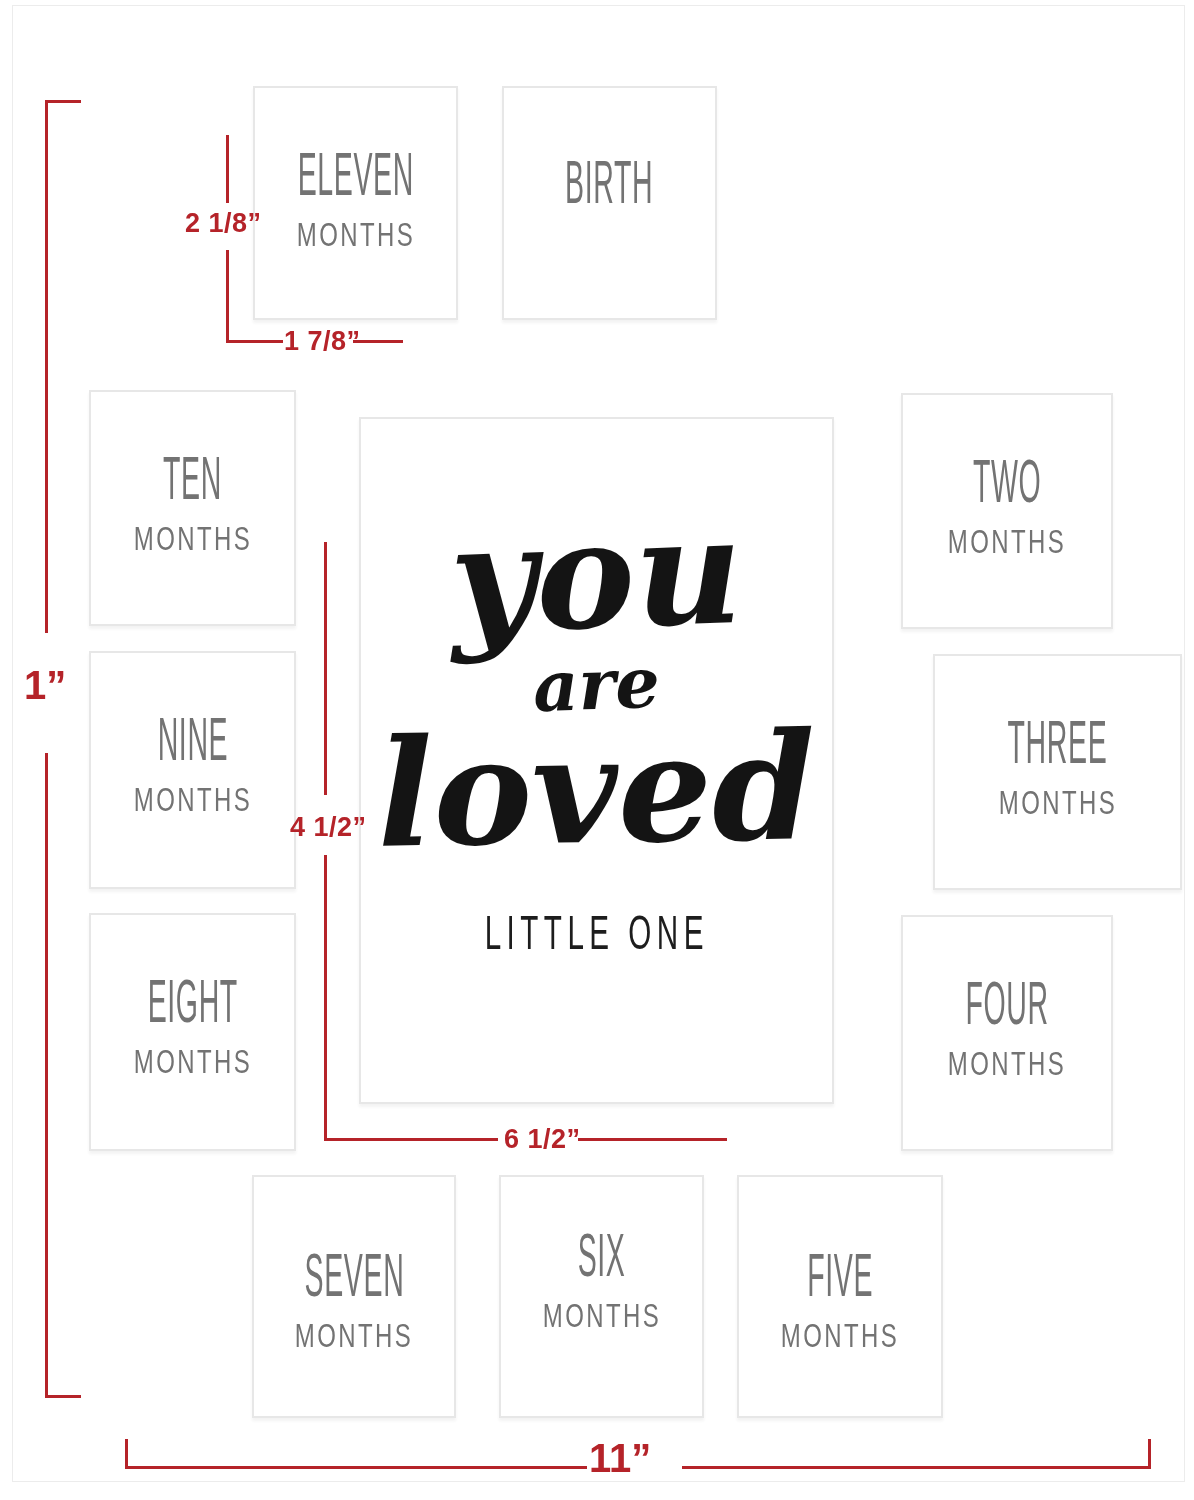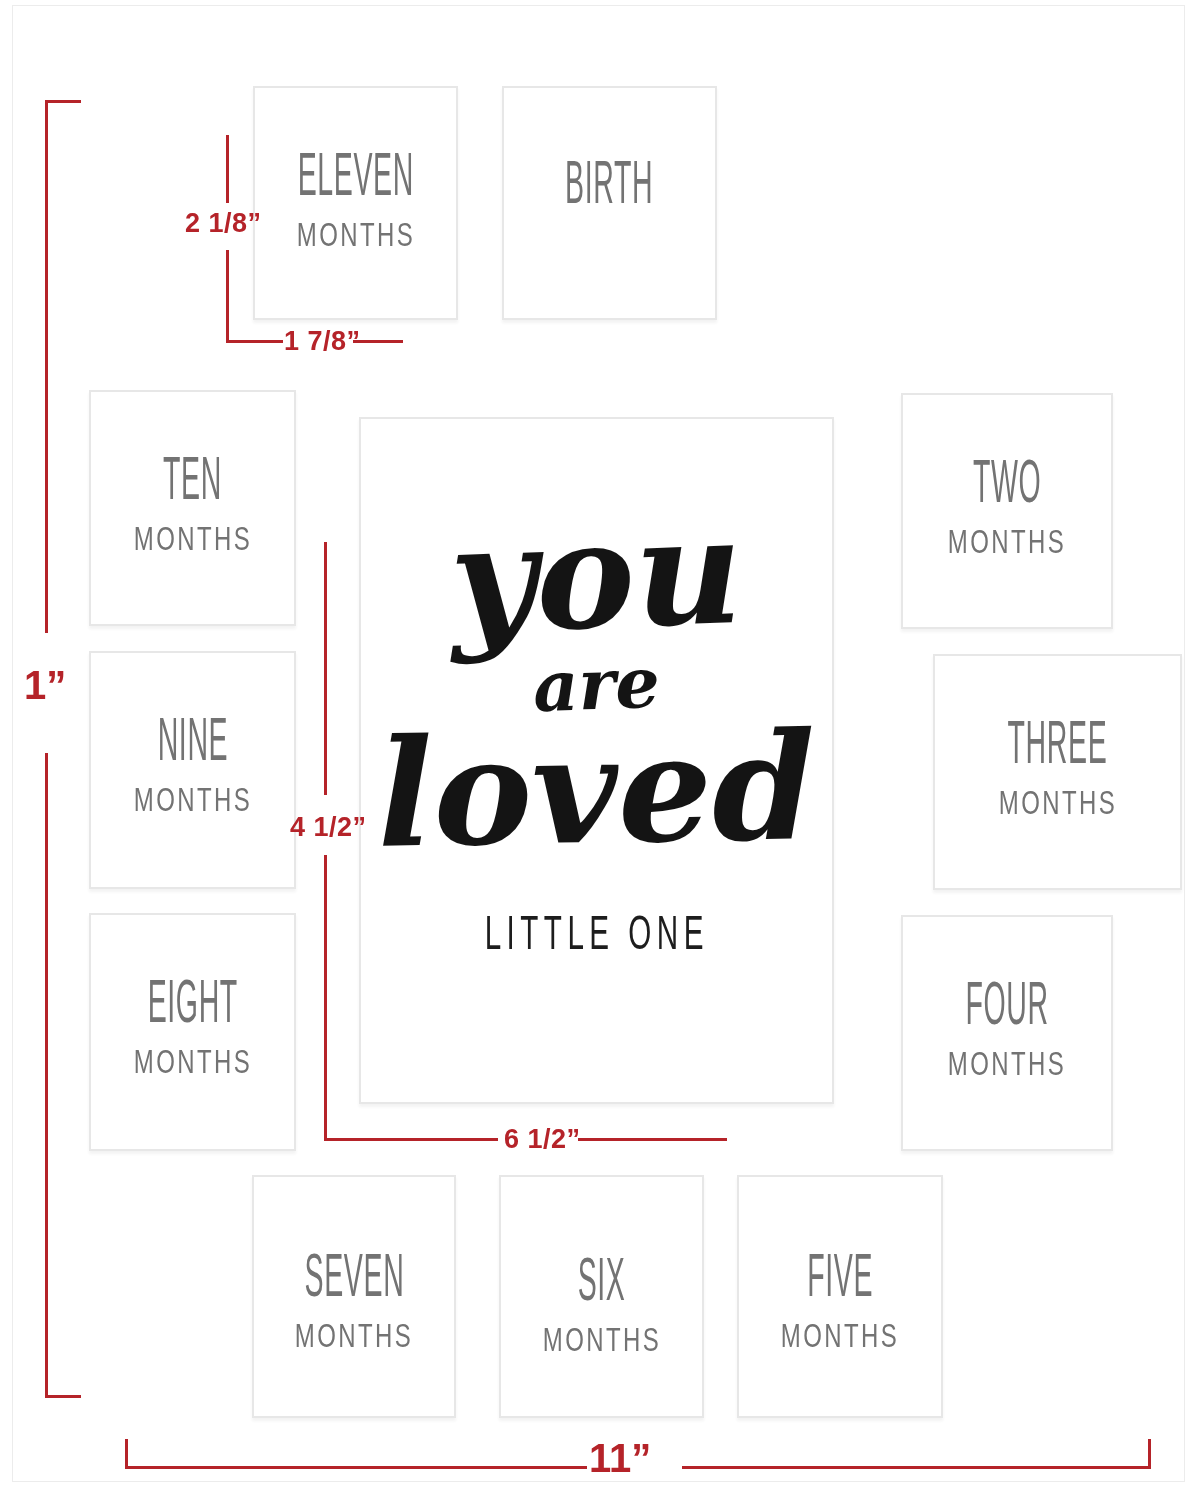--- a/index.html
+++ b/index.html
@@ -112,21 +112,21 @@
     </div>
   </div>
 
   <div class="opening" style="left:252px;top:1175px;width:204px;height:243px;">
     <div class="op-label" style="padding-top:68px;">
       <span class="word">SEVEN</span>
       <span class="sub">MONTHS</span>
     </div>
   </div>
   <div class="opening" style="left:499px;top:1175px;width:205px;height:243px;">
-    <div class="op-label" style="padding-top:72px;">
+    <div class="op-label" style="padding-top:48px;">
       <span class="word">SIX</span>
       <span class="sub">MONTHS</span>
     </div>
   </div>
   <div class="opening" style="left:737px;top:1175px;width:206px;height:243px;">
     <div class="op-label" style="padding-top:68px;">
       <span class="word">FIVE</span>
       <span class="sub">MONTHS</span>
     </div>
   </div>

